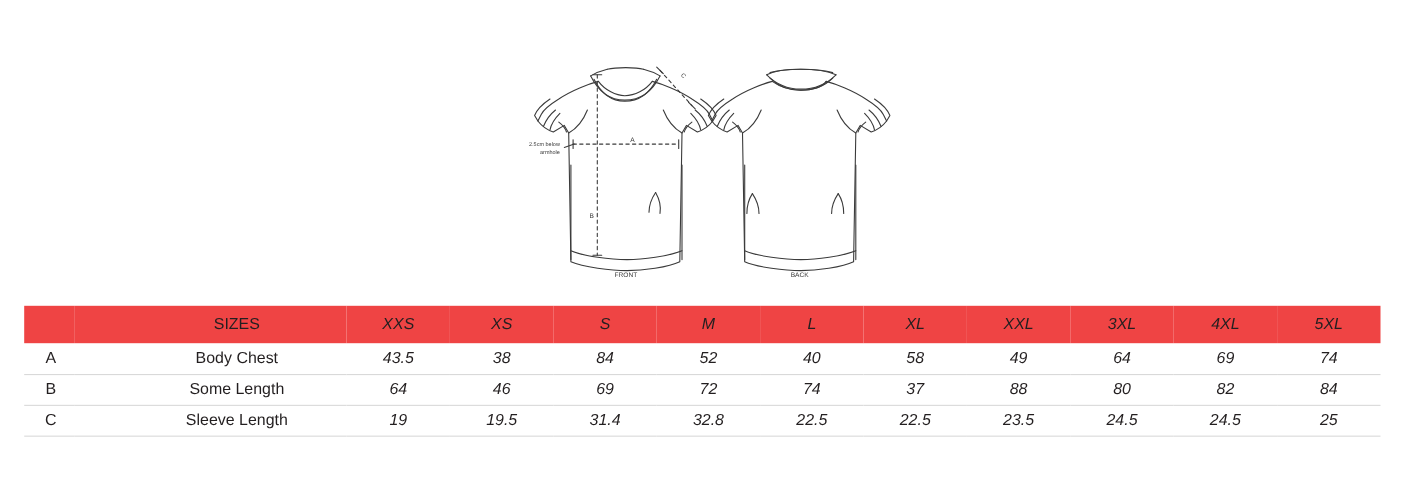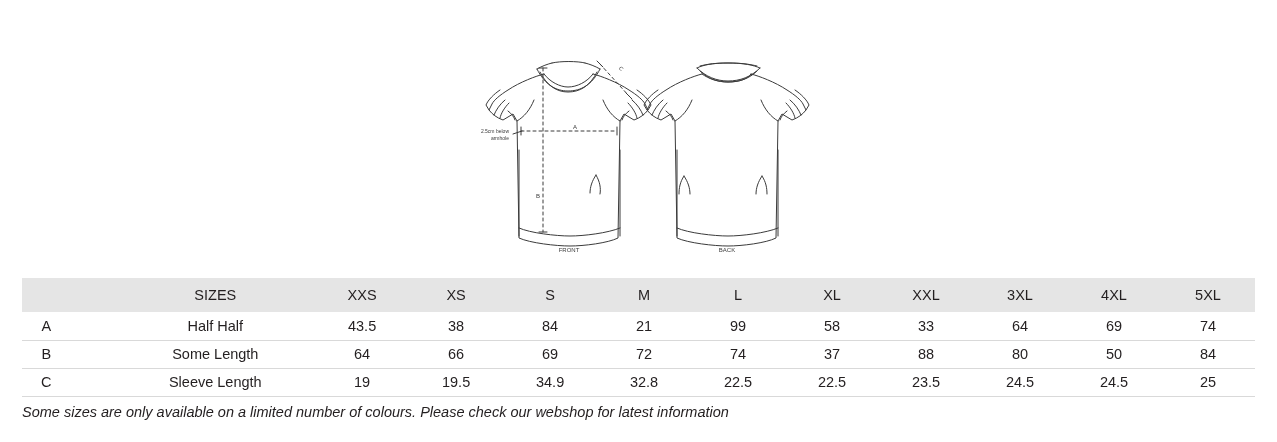--- a/index.html
+++ b/index.html
@@ -31,21 +31,21 @@
   .size-table {
     position: absolute;
     left: 22px;
     top: 278px;
     width: 1233px;
     border-collapse: collapse;
     font-size: 14.5px;
     color: #231f20;
   }
   .size-table tr.header-row {
-    background: #e5e5e5;
+    background: #ef4444;
   }
   .size-table th, .size-table td {
     padding: 0;
     height: 28px;
     font-weight: normal;
     text-align: center;
     vertical-align: middle;
   }
   .size-table tr.header-row th {
     height: 34px;
@@ -59,21 +59,21 @@
   .col-code {
     width: 46px;
     text-align: left;
     padding-left: 3px !important;
   }
   .col-label {
     width: 250px;
     text-align: left;
     padding-left: 48px !important;
   }
-  .col-size { width: 95px; }
+  .col-size { width: 95px; font-style: italic; }
   .header-row .col-label {
     padding-left: 48px !important;
   }
   .footnote {
     position: absolute;
     left: 22px;
     top: 404px;
     font-size: 14.5px;
     font-style: italic;
     color: #231f20;
@@ -239,58 +239,57 @@
         <th class="col-size">XL</th>
         <th class="col-size">XXL</th>
         <th class="col-size">3XL</th>
         <th class="col-size">4XL</th>
         <th class="col-size">5XL</th>
       </tr>
     </thead>
     <tbody>
       <tr>
         <td class="col-code">A</td>
-        <td class="col-label">Half Half</td>
+        <td class="col-label">Body Chest</td>
         <td class="col-size">43.5</td>
         <td class="col-size">38</td>
         <td class="col-size">84</td>
-        <td class="col-size">21</td>
-        <td class="col-size">99</td>
+        <td class="col-size">52</td>
+        <td class="col-size">40</td>
         <td class="col-size">58</td>
-        <td class="col-size">33</td>
+        <td class="col-size">49</td>
         <td class="col-size">64</td>
         <td class="col-size">69</td>
         <td class="col-size">74</td>
       </tr>
       <tr>
         <td class="col-code">B</td>
         <td class="col-label">Some Length</td>
         <td class="col-size">64</td>
-        <td class="col-size">66</td>
+        <td class="col-size">46</td>
         <td class="col-size">69</td>
         <td class="col-size">72</td>
         <td class="col-size">74</td>
         <td class="col-size">37</td>
         <td class="col-size">88</td>
         <td class="col-size">80</td>
-        <td class="col-size">50</td>
+        <td class="col-size">82</td>
         <td class="col-size">84</td>
       </tr>
       <tr>
         <td class="col-code">C</td>
         <td class="col-label">Sleeve Length</td>
         <td class="col-size">19</td>
         <td class="col-size">19.5</td>
-        <td class="col-size">34.9</td>
+        <td class="col-size">31.4</td>
         <td class="col-size">32.8</td>
         <td class="col-size">22.5</td>
         <td class="col-size">22.5</td>
         <td class="col-size">23.5</td>
         <td class="col-size">24.5</td>
         <td class="col-size">24.5</td>
         <td class="col-size">25</td>
       </tr>
     </tbody>
   </table>
 
-  <div class="footnote">Some sizes are only available on a limited number of colours. Please check our webshop for latest information</div>
 
 </div>
 
 </body></html>

